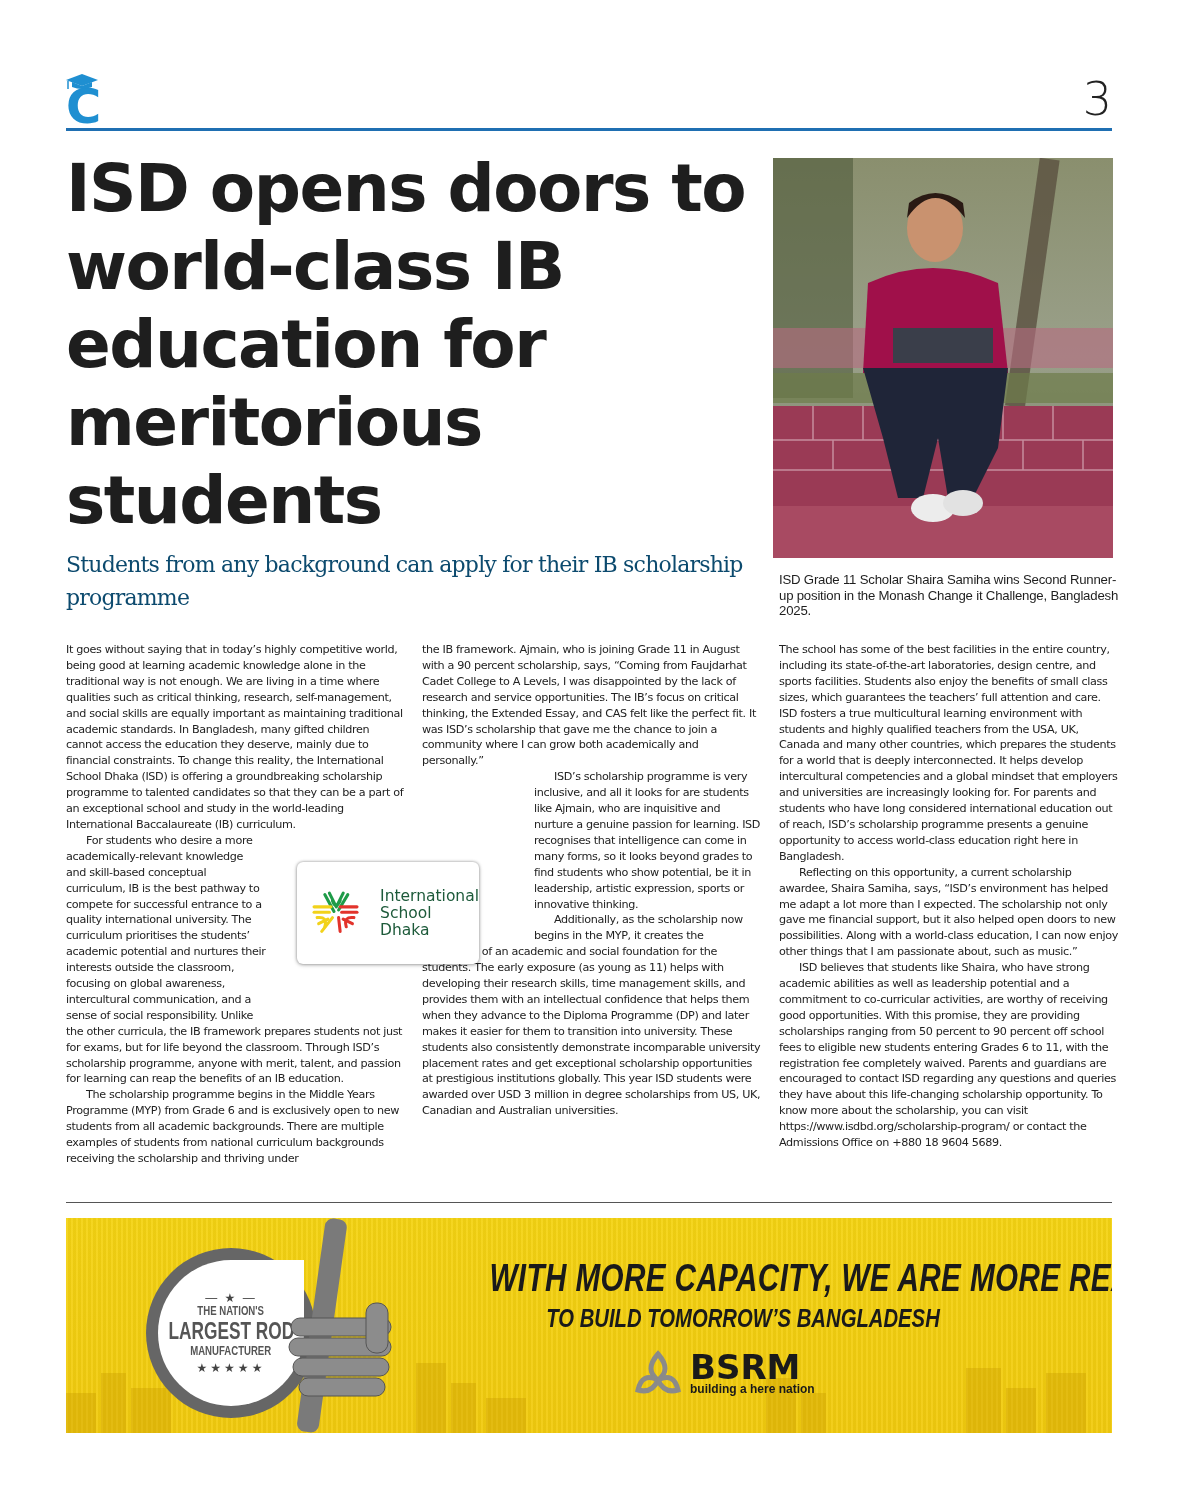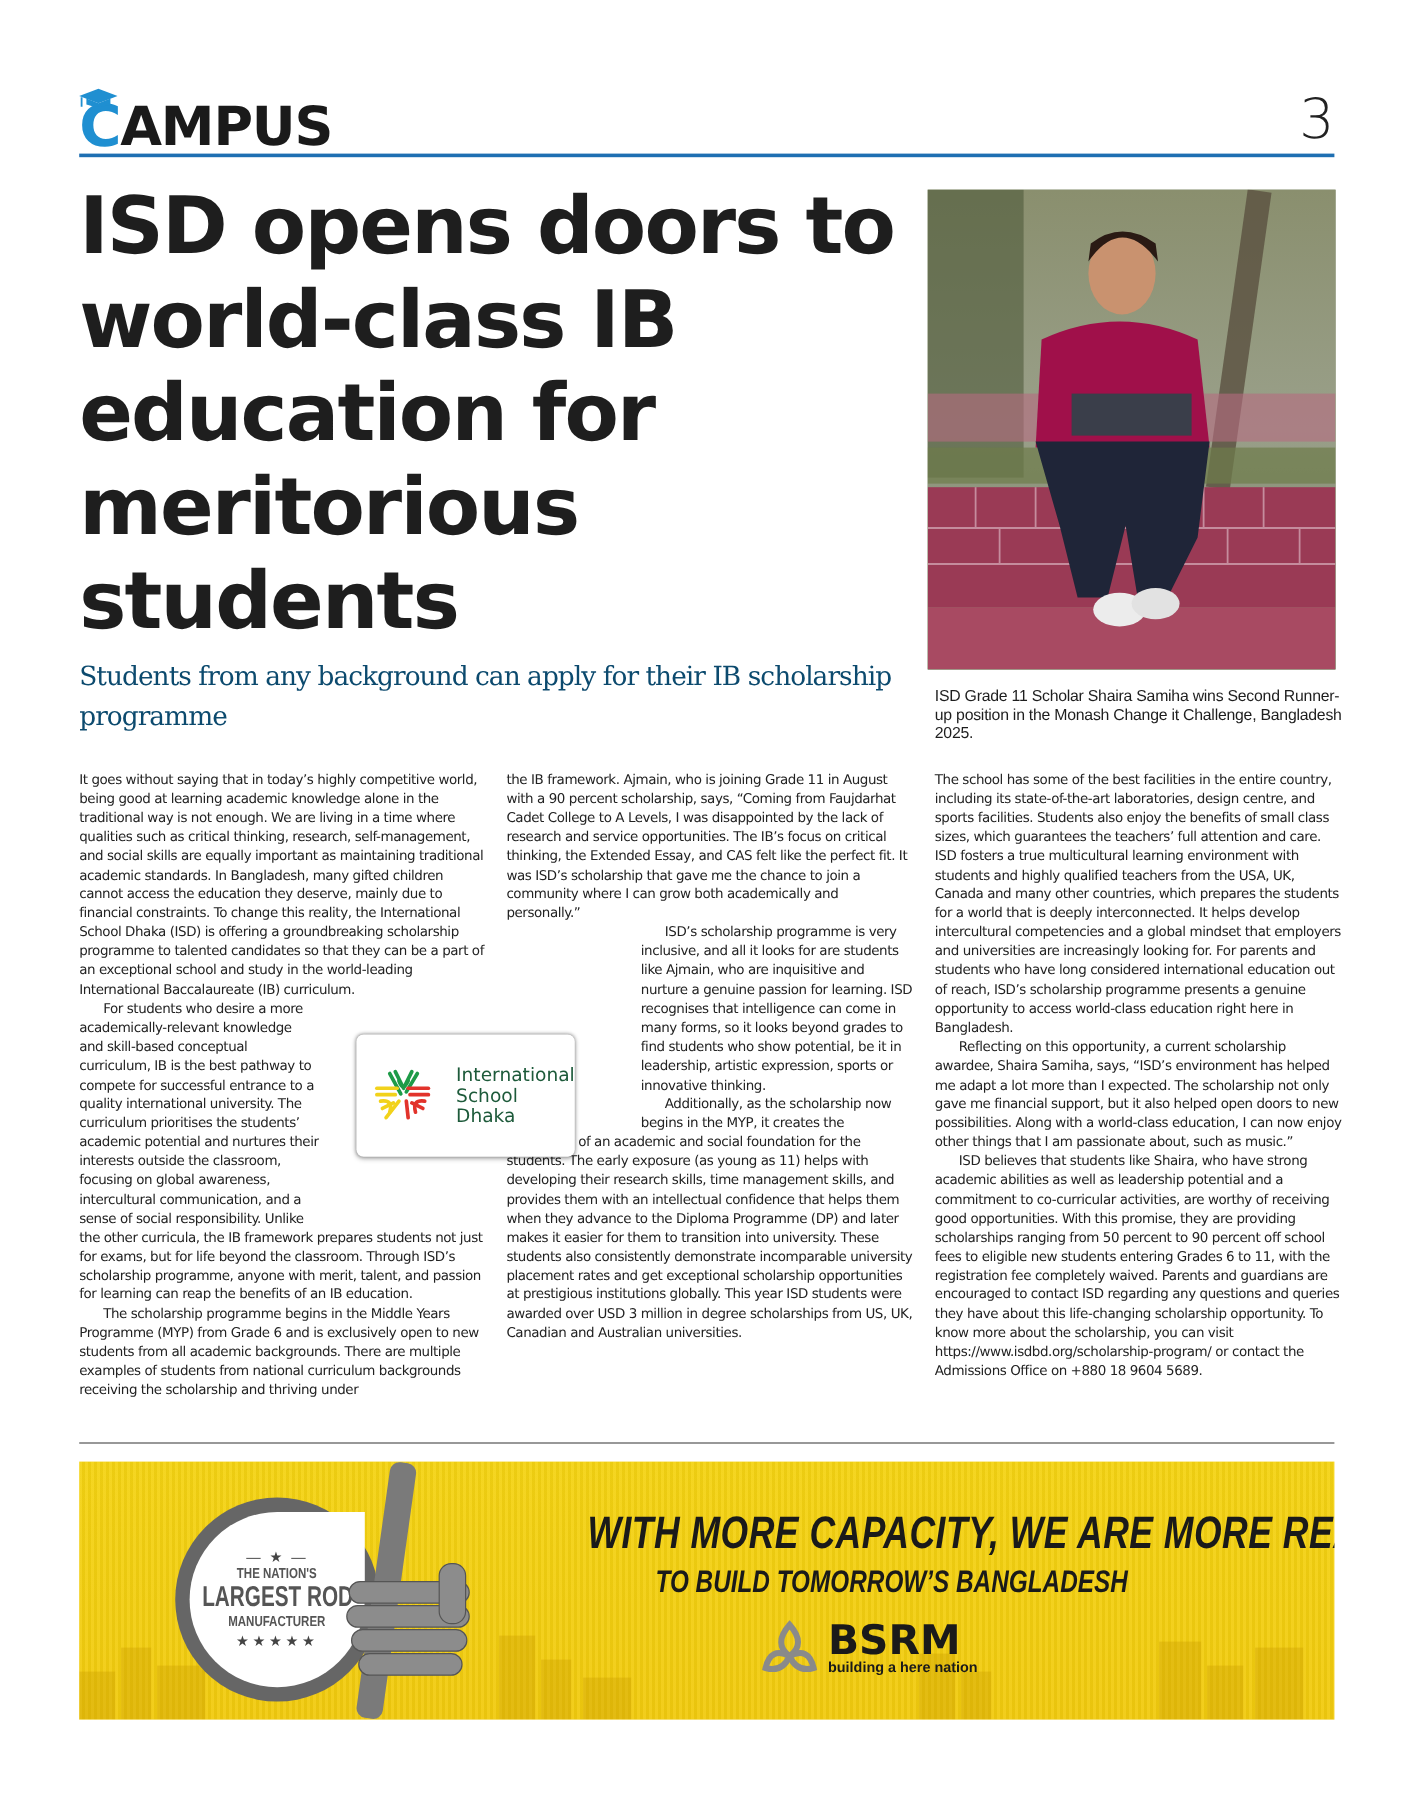--- a/index.html
+++ b/index.html
@@ -65,21 +65,20 @@
 <div class="masthead">
   <div class="campus-logo">
     <span class="campus-c">
       <svg class="campus-cap" viewBox="0 0 34 18">
         <polygon points="2,8 18,2 34,8 18,14" fill="#1f8fd1"></polygon>
         <path d="M8,10 L8,15 Q18,19 28,15 L28,10 L18,14 Z" fill="#1f8fd1"></path>
         <line x1="4" y1="9" x2="4" y2="17" stroke="#1f8fd1" stroke-width="1.5"></line>
       </svg>
       <span>C</span>
     </span>
-    <span class="campus-rest">AMPUS</span>
   </div>
   <div class="page-num">3</div>
 </div>
 <div class="rule-blue"></div>
 
 <h1 class="headline">ISD opens doors to world-class IB education for meritorious students</h1>
 <h2 class="deck">Students from any background can apply for their IB scholarship programme</h2>
 
 <div class="photo">
   <svg viewBox="0 0 340 400" preserveAspectRatio="none">

